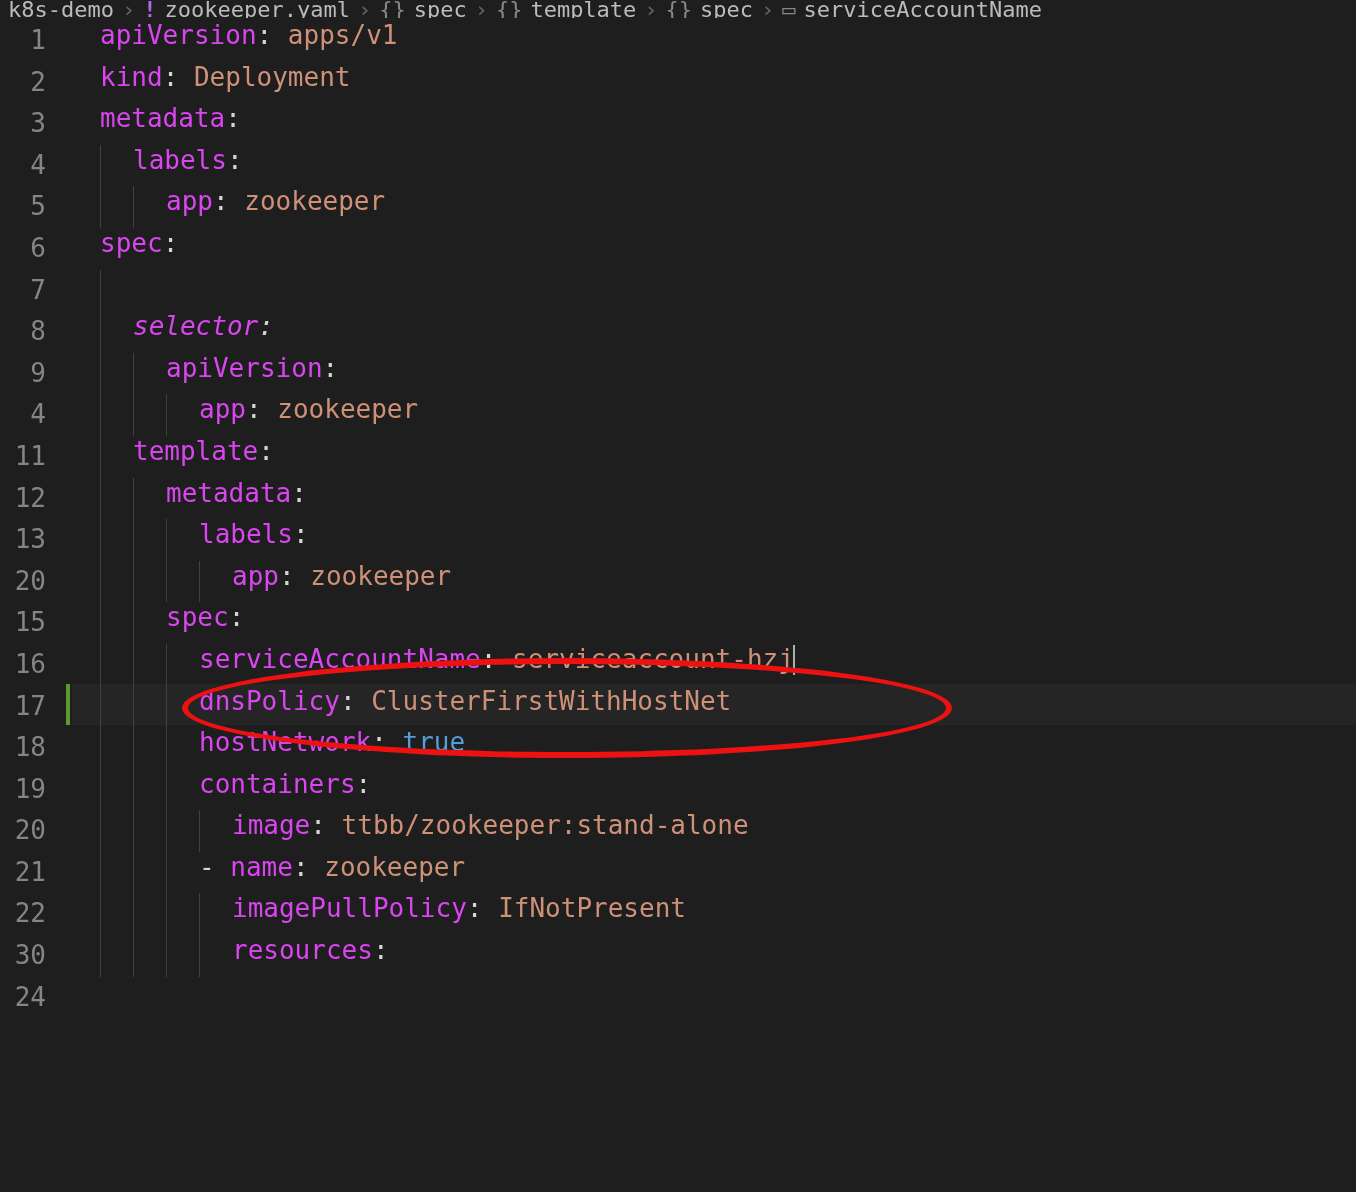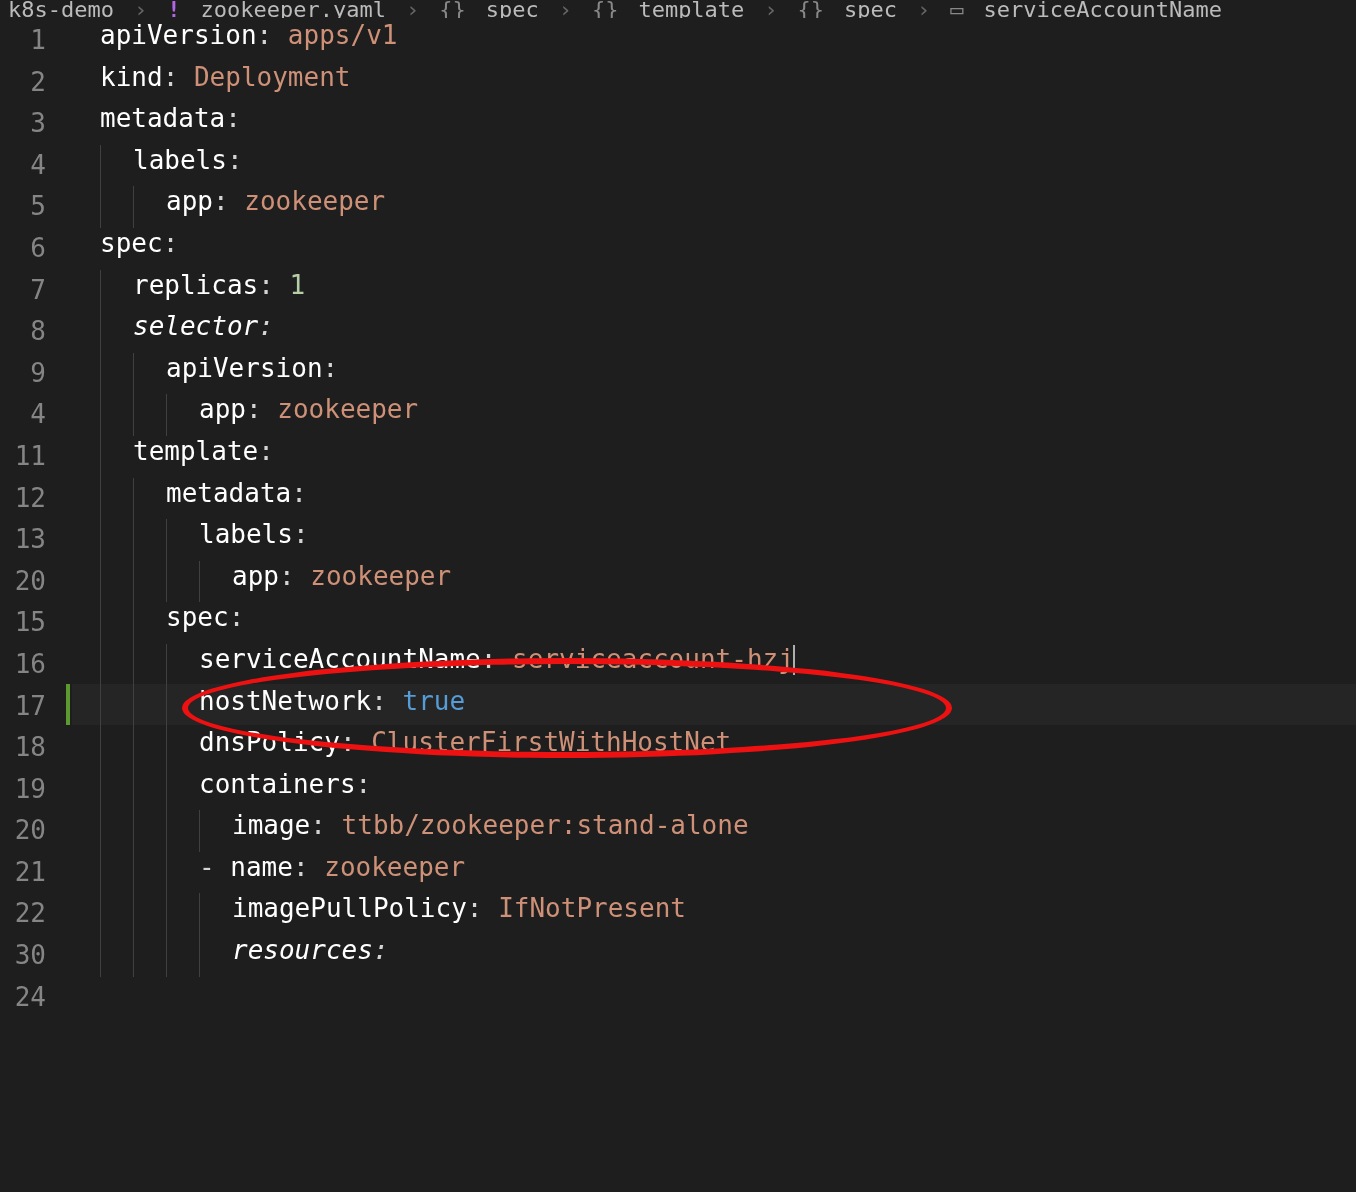--- a/index.html
+++ b/index.html
@@ -8,21 +8,21 @@
     font-family: "Menlo", "Consolas", monospace;
     font-size: 26px;
     width: 1356px;
     height: 1192px;
     overflow: hidden;
     color: #d4d4d4;
   }
   .breadcrumb {
     display: flex;
     align-items: center;
-    gap: 20px;
+    gap: 8px;
     padding: 0 8px;
     font-size: 22px;
     color: #999;
     height: 18px;
     overflow: hidden;
     white-space: nowrap;
   }
   .breadcrumb .sep { color: #666; }
   .breadcrumb .icon-brace { color: #888; font-weight: 300; }
   .breadcrumb .icon-excl { color: #b267e6; background: transparent; font-weight: bold; }
@@ -70,21 +70,21 @@
     background: rgba(90,90,90,0.12);
     pointer-events: none;
   }
   .modified-bar {
     position: absolute;
     left: -6px;
     width: 4px;
     background: #5c9a2f;
     height: 41.6px;
   }
-  .key { color: #ffffff; }
+  .key { color: #d946ef; }
   .punct { color: #d4d4d4; }
   .str { color: #ce9178; }
   .num { color: #b5cea8; }
   .bool { color: #569cd6; }
   .dash { color: #d4d4d4; }
   .cursor {
     display: inline-block;
     width: 2px;
     height: 30px;
     background: #aeafad;
@@ -147,34 +147,34 @@
       <div class="ln">30</div>
       <div class="ln">24</div>
     </div>
   <div class="code" id="code">
       <div class="line"><span style="padding-left: 28px;"><span class="key">apiVersion</span><span class="punct">: </span><span class="str">apps/v1</span></span></div>
       <div class="line"><span style="padding-left: 28px;"><span class="key">kind</span><span class="punct">: </span><span class="str">Deployment</span></span></div>
       <div class="line"><span style="padding-left: 28px;"><span class="key">metadata</span><span class="punct">:</span></span></div>
       <div class="line"><div class="indent-guide" style="left: 28px;"></div><span style="padding-left: 61px;"><span class="key">labels</span><span class="punct">:</span></span></div>
       <div class="line"><div class="indent-guide" style="left: 28px;"></div><div class="indent-guide" style="left: 61px;"></div><span style="padding-left: 94px;"><span class="key">app</span><span class="punct">: </span><span class="str">zookeeper</span></span></div>
       <div class="line"><span style="padding-left: 28px;"><span class="key">spec</span><span class="punct">:</span></span></div>
-      <div class="line"><div class="indent-guide" style="left: 28px;"></div><span style="padding-left: 61px;"><span class="key">replicas</span><span class="punct">: </span><span class="num">1</span></span></div>
+      <div class="line"><div class="indent-guide" style="left: 28px;"></div></div>
       <div class="line"><div class="indent-guide" style="left: 28px;"></div><span style="padding-left: 61px; font-style: italic;"><span class="key">selector</span><span class="punct">:</span></span></div>
       <div class="line"><div class="indent-guide" style="left: 28px;"></div><div class="indent-guide" style="left: 61px;"></div><span style="padding-left: 94px;"><span class="key">apiVersion</span><span class="punct">:</span></span></div>
       <div class="line"><div class="indent-guide" style="left: 28px;"></div><div class="indent-guide" style="left: 61px;"></div><div class="indent-guide" style="left: 94px;"></div><span style="padding-left: 127px;"><span class="key">app</span><span class="punct">: </span><span class="str">zookeeper</span></span></div>
       <div class="line"><div class="indent-guide" style="left: 28px;"></div><span style="padding-left: 61px;"><span class="key">template</span><span class="punct">:</span></span></div>
       <div class="line"><div class="indent-guide" style="left: 28px;"></div><div class="indent-guide" style="left: 61px;"></div><span style="padding-left: 94px;"><span class="key">metadata</span><span class="punct">:</span></span></div>
       <div class="line"><div class="indent-guide" style="left: 28px;"></div><div class="indent-guide" style="left: 61px;"></div><div class="indent-guide" style="left: 94px;"></div><span style="padding-left: 127px;"><span class="key">labels</span><span class="punct">:</span></span></div>
       <div class="line"><div class="indent-guide" style="left: 28px;"></div><div class="indent-guide" style="left: 61px;"></div><div class="indent-guide" style="left: 94px;"></div><div class="indent-guide" style="left: 127px;"></div><span style="padding-left: 160px;"><span class="key">app</span><span class="punct">: </span><span class="str">zookeeper</span></span></div>
       <div class="line"><div class="indent-guide" style="left: 28px;"></div><div class="indent-guide" style="left: 61px;"></div><span style="padding-left: 94px;"><span class="key">spec</span><span class="punct">:</span></span></div>
       <div class="highlight-line" style="top: 665.6px;"></div>
       <div class="modified-bar" style="top: 665.6px;"></div>
       <div class="line"><div class="indent-guide" style="left: 28px;"></div><div class="indent-guide" style="left: 61px;"></div><div class="indent-guide" style="left: 94px;"></div><span style="padding-left: 127px;"><span class="key">serviceAccountName</span><span class="punct">: </span><span class="str">serviceaccount-hzj</span><span class="cursor"></span></span></div>
+      <div class="line"><div class="indent-guide" style="left: 28px;"></div><div class="indent-guide" style="left: 61px;"></div><div class="indent-guide" style="left: 94px;"></div><span style="padding-left: 127px;"><span class="key">dnsPolicy</span><span class="punct">: </span><span class="str">ClusterFirstWithHostNet</span></span></div>
       <div class="line"><div class="indent-guide" style="left: 28px;"></div><div class="indent-guide" style="left: 61px;"></div><div class="indent-guide" style="left: 94px;"></div><span style="padding-left: 127px;"><span class="key">hostNetwork</span><span class="punct">: </span><span class="bool">true</span></span></div>
-      <div class="line"><div class="indent-guide" style="left: 28px;"></div><div class="indent-guide" style="left: 61px;"></div><div class="indent-guide" style="left: 94px;"></div><span style="padding-left: 127px;"><span class="key">dnsPolicy</span><span class="punct">: </span><span class="str">ClusterFirstWithHostNet</span></span></div>
       <div class="line"><div class="indent-guide" style="left: 28px;"></div><div class="indent-guide" style="left: 61px;"></div><div class="indent-guide" style="left: 94px;"></div><span style="padding-left: 127px;"><span class="key">containers</span><span class="punct">:</span></span></div>
       <div class="line"><div class="indent-guide" style="left: 28px;"></div><div class="indent-guide" style="left: 61px;"></div><div class="indent-guide" style="left: 94px;"></div><div class="indent-guide" style="left: 127px;"></div><span style="padding-left: 160px;"><span class="key">image</span><span class="punct">: </span><span class="str">ttbb/zookeeper:stand-alone</span></span></div>
       <div class="line"><div class="indent-guide" style="left: 28px;"></div><div class="indent-guide" style="left: 61px;"></div><div class="indent-guide" style="left: 94px;"></div><span style="padding-left: 127px;"><span class="dash">- </span><span class="key">name</span><span class="punct">: </span><span class="str">zookeeper</span></span></div>
       <div class="line"><div class="indent-guide" style="left: 28px;"></div><div class="indent-guide" style="left: 61px;"></div><div class="indent-guide" style="left: 94px;"></div><div class="indent-guide" style="left: 127px;"></div><span style="padding-left: 160px;"><span class="key">imagePullPolicy</span><span class="punct">: </span><span class="str">IfNotPresent</span></span></div>
-      <div class="line"><div class="indent-guide" style="left: 28px;"></div><div class="indent-guide" style="left: 61px;"></div><div class="indent-guide" style="left: 94px;"></div><div class="indent-guide" style="left: 127px;"></div><span style="padding-left: 160px; font-style: italic;"><span class="key">resources</span><span class="punct">:</span></span></div>
+      <div class="line"><div class="indent-guide" style="left: 28px;"></div><div class="indent-guide" style="left: 61px;"></div><div class="indent-guide" style="left: 94px;"></div><div class="indent-guide" style="left: 127px;"></div><span style="padding-left: 160px;"><span class="key">resources</span><span class="punct">:</span></span></div>
       <div class="annotation-ellipse" style="top: 639.6px; left: 110px; width: 770px; height: 100px;"></div>
     </div>
 </div>
 
 </body></html>

